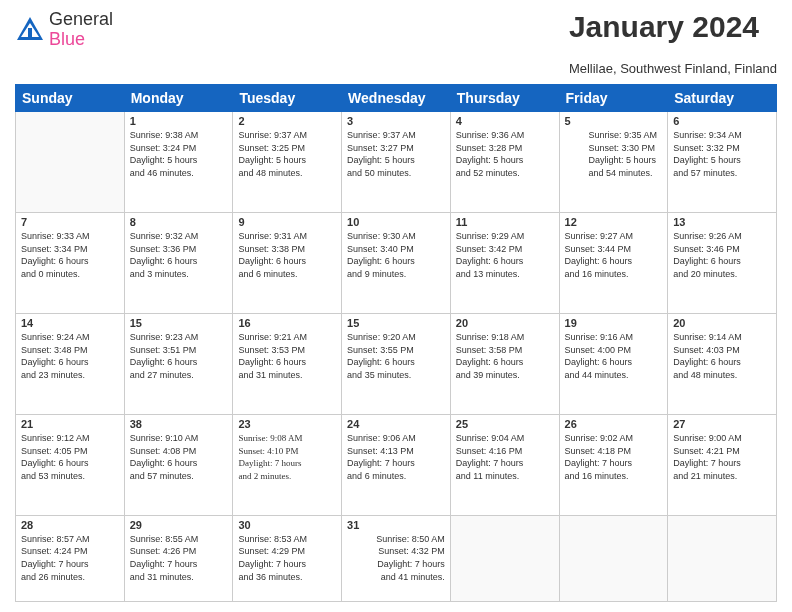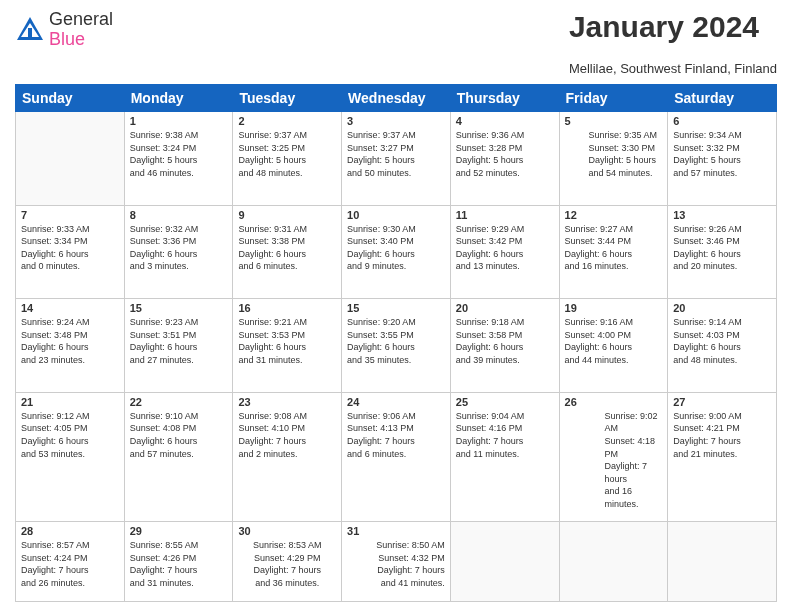--- a/index.html
+++ b/index.html
@@ -275,50 +275,50 @@
         </tr>
         <tr>
           <td>
             <span class="day-number">21</span>
             <div class="day-info" style="white-space: pre-line;">Sunrise: 9:12 AM
 Sunset: 4:05 PM
 Daylight: 6 hours
 and 53 minutes.</div>
           </td>
           <td>
-            <span class="day-number">22</span>
+            <span class="day-number">38</span>
             <div class="day-info" style="white-space: pre-line;">Sunrise: 9:10 AM
 Sunset: 4:08 PM
 Daylight: 6 hours
 and 57 minutes.</div>
           </td>
           <td>
             <span class="day-number">23</span>
-            <div class="day-info" style="white-space: pre-line;">Sunrise: 9:08 AM
+            <div class="day-info" style="white-space: pre-line; font-family: Liberation Serif, serif;">Sunrise: 9:08 AM
 Sunset: 4:10 PM
 Daylight: 7 hours
 and 2 minutes.</div>
           </td>
           <td>
             <span class="day-number">24</span>
             <div class="day-info" style="white-space: pre-line;">Sunrise: 9:06 AM
 Sunset: 4:13 PM
 Daylight: 7 hours
 and 6 minutes.</div>
           </td>
           <td>
             <span class="day-number">25</span>
             <div class="day-info" style="white-space: pre-line;">Sunrise: 9:04 AM
 Sunset: 4:16 PM
 Daylight: 7 hours
 and 11 minutes.</div>
           </td>
           <td>
             <span class="day-number">26</span>
-            <div class="day-info" style="white-space: pre-line; margin-left: 40px;">Sunrise: 9:02 AM
+            <div class="day-info" style="white-space: pre-line;">Sunrise: 9:02 AM
 Sunset: 4:18 PM
 Daylight: 7 hours
 and 16 minutes.</div>
           </td>
           <td>
             <span class="day-number">27</span>
             <div class="day-info" style="white-space: pre-line;">Sunrise: 9:00 AM
 Sunset: 4:21 PM
 Daylight: 7 hours
 and 21 minutes.</div>
@@ -334,21 +334,21 @@
           </td>
           <td>
             <span class="day-number">29</span>
             <div class="day-info" style="white-space: pre-line;">Sunrise: 8:55 AM
 Sunset: 4:26 PM
 Daylight: 7 hours
 and 31 minutes.</div>
           </td>
           <td>
             <span class="day-number">30</span>
-            <div class="day-info" style="white-space: pre-line; text-align: center;">Sunrise: 8:53 AM
+            <div class="day-info" style="white-space: pre-line;">Sunrise: 8:53 AM
 Sunset: 4:29 PM
 Daylight: 7 hours
 and 36 minutes.</div>
           </td>
           <td>
             <span class="day-number">31</span>
             <div class="day-info" style="white-space: pre-line; text-align: right;">Sunrise: 8:50 AM
 Sunset: 4:32 PM
 Daylight: 7 hours
 and 41 minutes.</div>

